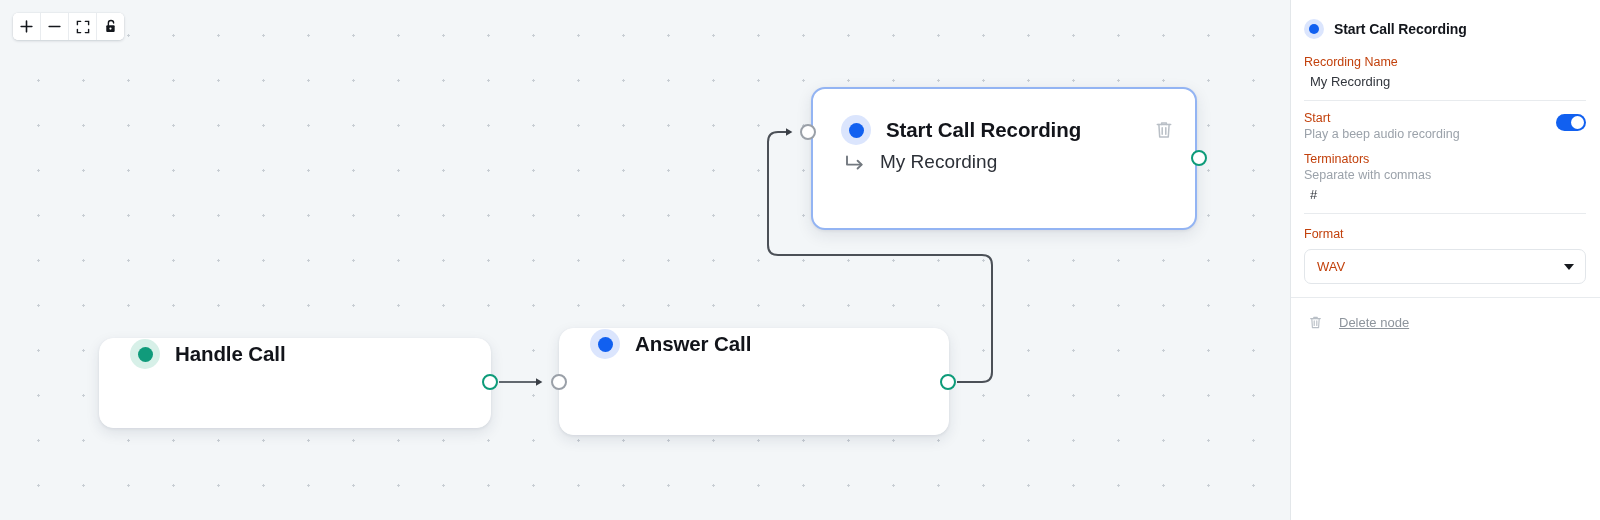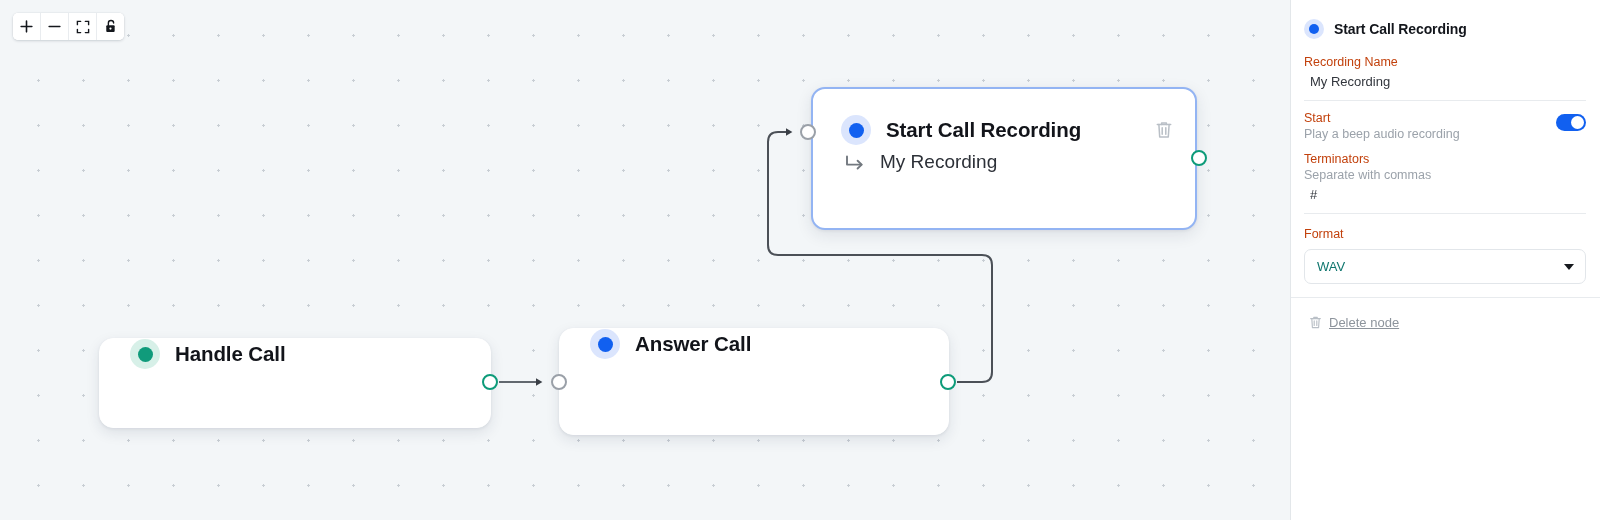--- a/index.html
+++ b/index.html
@@ -261,21 +261,21 @@
     border-radius: 7px;
     display: flex;
     align-items: center;
     padding: 0 11px 0 12px;
     box-sizing: border-box;
     cursor: pointer;
     background: #fff;
   }
   .select-value {
     font-size: 13px;
-    color: #0f766e;
+    color: #c2410c;
   }
   .select-caret {
     margin-left: auto;
     width: 0; height: 0;
     border-left: 5px solid transparent;
     border-right: 5px solid transparent;
     border-top: 6px solid #16191e;
   }
   .panel-divider-full {
     height: 1px;
@@ -285,21 +285,21 @@
   .delete-row {
     display: flex;
     align-items: center;
     padding: 17px 0 0 5px;
     cursor: pointer;
   }
   .delete-label {
     font-size: 13px;
     color: #8d949c;
     text-decoration: underline;
-    margin-left: 7px;
+    margin-left: 17px;
   }
   .spacer-24 { height: 13px; }
 </style>
 </head>
 <body>
 
 <div id="app">
 
   <div id="canvas">
 

